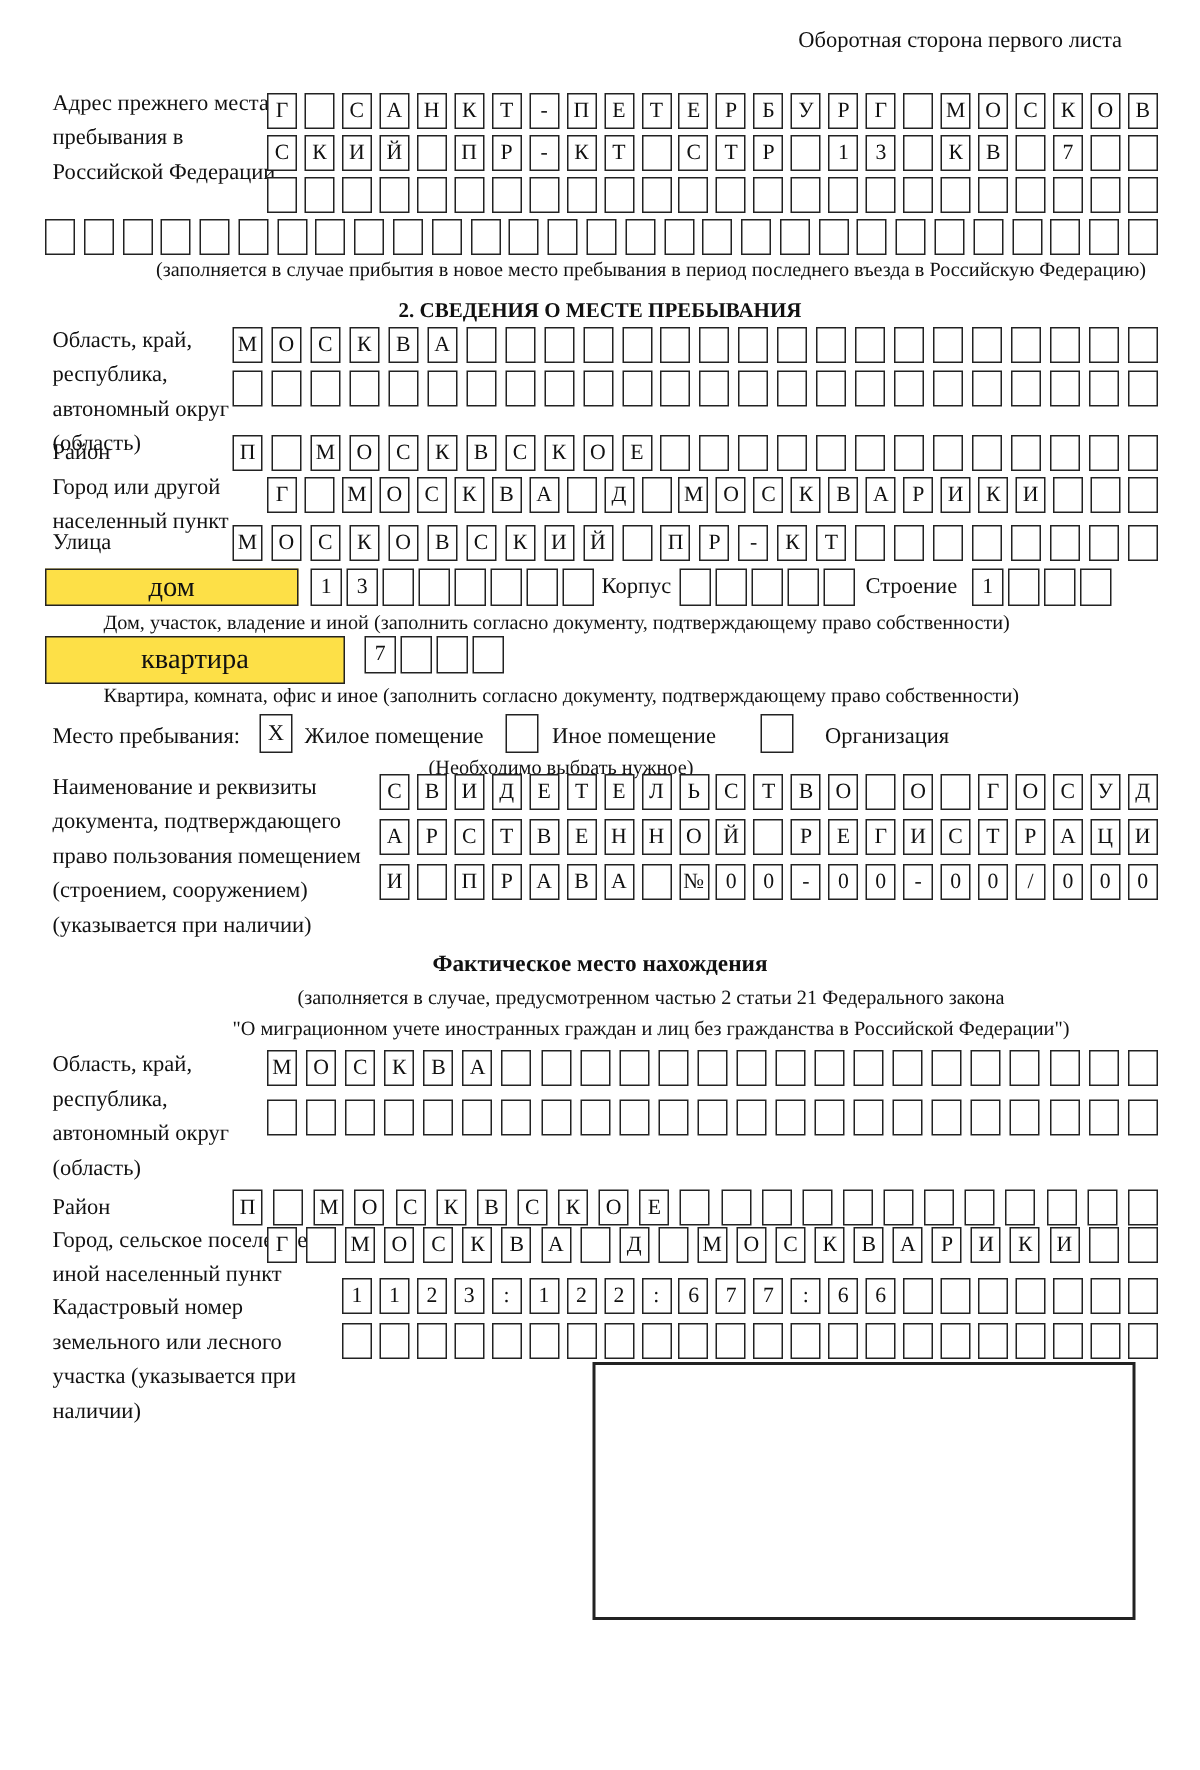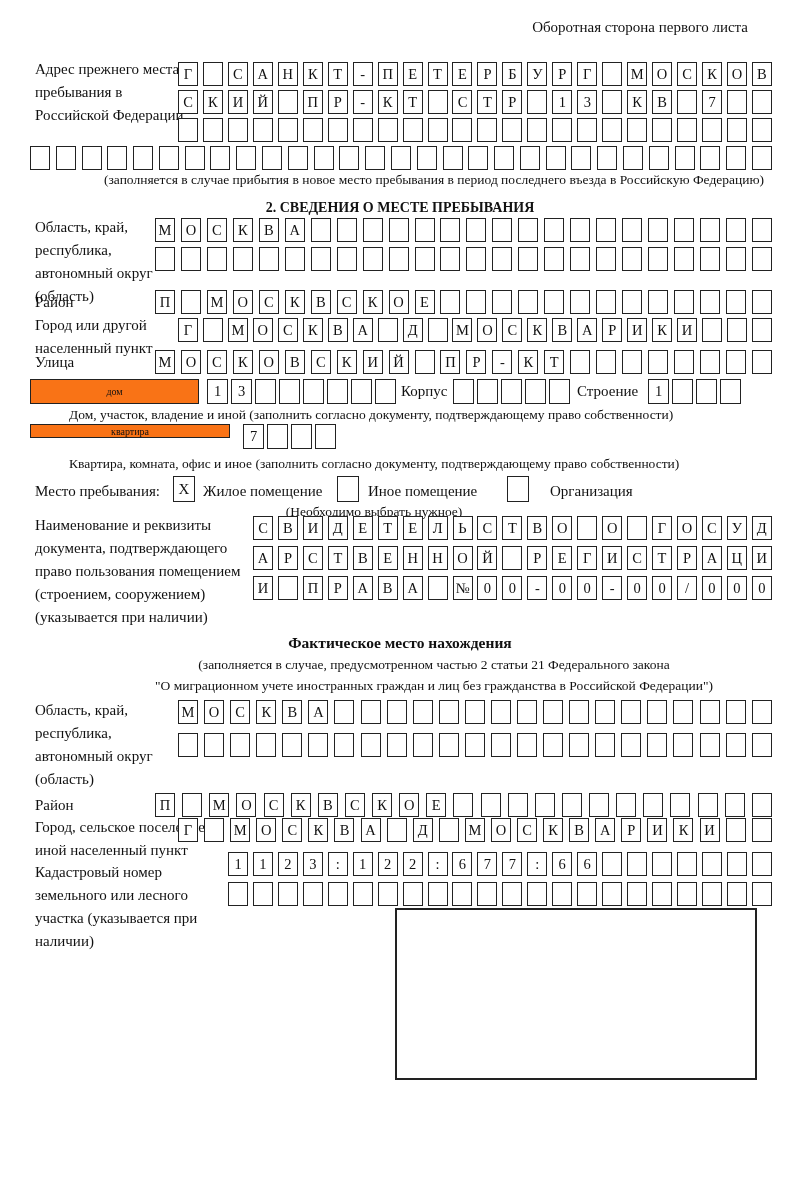--- a/index.html
+++ b/index.html
@@ -20,22 +20,22 @@
     font-size:14.5px; line-height:1;
   }
   .cells-gap { position:absolute; display:flex; gap:3px; }
   .cells-gap .cell {
     flex:0 0 21px; width:21px; height:25px; box-sizing:border-box;
     border:1.6px solid #222; background:#fff;
     display:flex; align-items:center; justify-content:center;
     font-size:14.5px; line-height:1;
   }
   .fieldbox {
-    position:absolute; box-sizing:border-box; border:1.6px solid #222; background:#f97316;
-    display:flex; align-items:center; justify-content:center; font-size:10px;
+    position:absolute; box-sizing:border-box; border:1.6px solid #222; background:#fde047;
+    display:flex; align-items:center; justify-content:center; font-size:19px;
   }
   .checkbox {
     position:absolute; width:22px; height:26px; box-sizing:border-box;
     border:1.6px solid #222; background:#fff;
     display:flex; align-items:center; justify-content:center; font-size:15px;
   }
   .stamp-box { position:absolute; box-sizing:border-box; border:2px solid #222; background:#fff; }
   .fullw { left:0; width:800px; }
 </style>
 </head>
@@ -318,21 +318,21 @@
     </div>
   <div class="abs lbl" style="left:577px; top:380px;">Строение</div>
   <div class="cells-gap" style="left:648px; top:379px;">
       <span class="cell">1</span>
       <span class="cell"></span>
       <span class="cell"></span>
       <span class="cell"></span>
     </div>
   <div class="abs note" style="left:35px; top:407px;">Дом, участок, владение и иной (заполнить согласно документу, подтверждающему право собственности)</div>
 
-  <div class="fieldbox" style="left:30px; top:424px; width:200px; height:14px;">квартира</div>
+  <div class="fieldbox" style="left:30px; top:424px; width:200px; height:32px;">квартира</div>
   <div class="cells-gap" style="left:243px; top:424px;">
       <span class="cell">7</span>
       <span class="cell"></span>
       <span class="cell"></span>
       <span class="cell"></span>
     </div>
   <div class="abs note" style="left:35px; top:456px;">Квартира, комната, офис и иное (заполнить согласно документу, подтверждающему право собственности)</div>
 
   <div class="abs lbl" style="left:35px; top:480px;">Место пребывания:</div>
   <div class="checkbox" style="left:173px; top:476px;">X</div>

